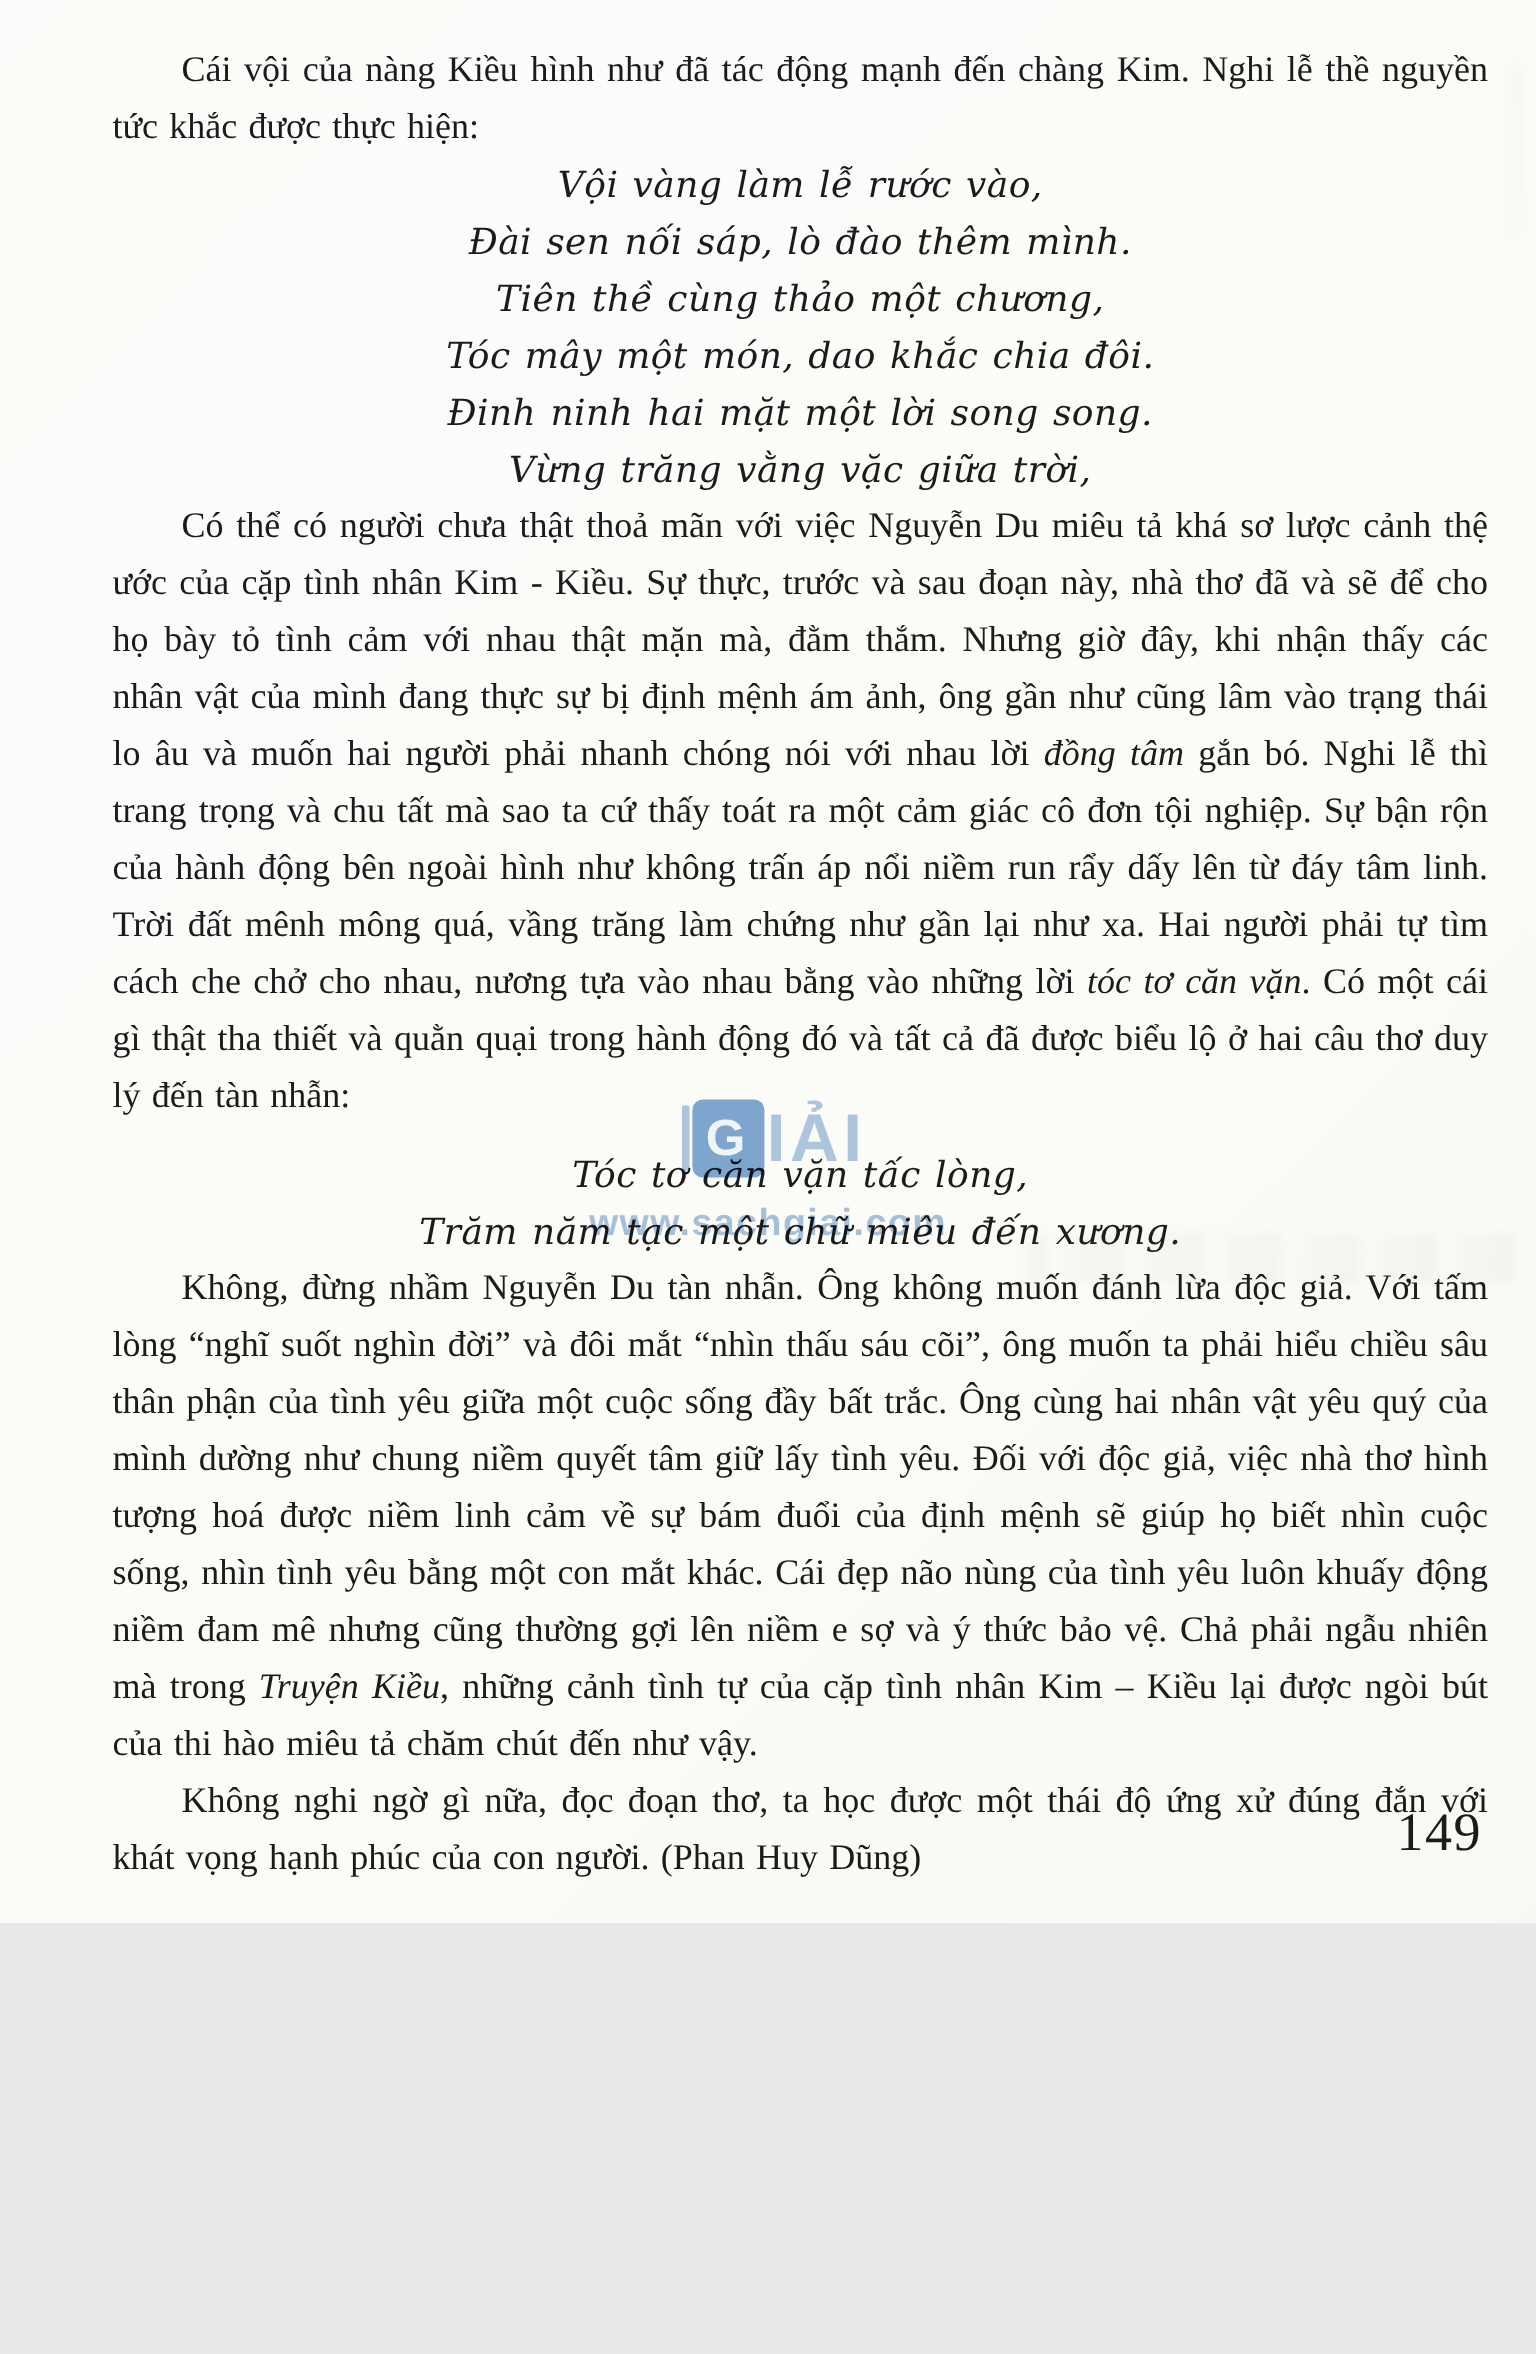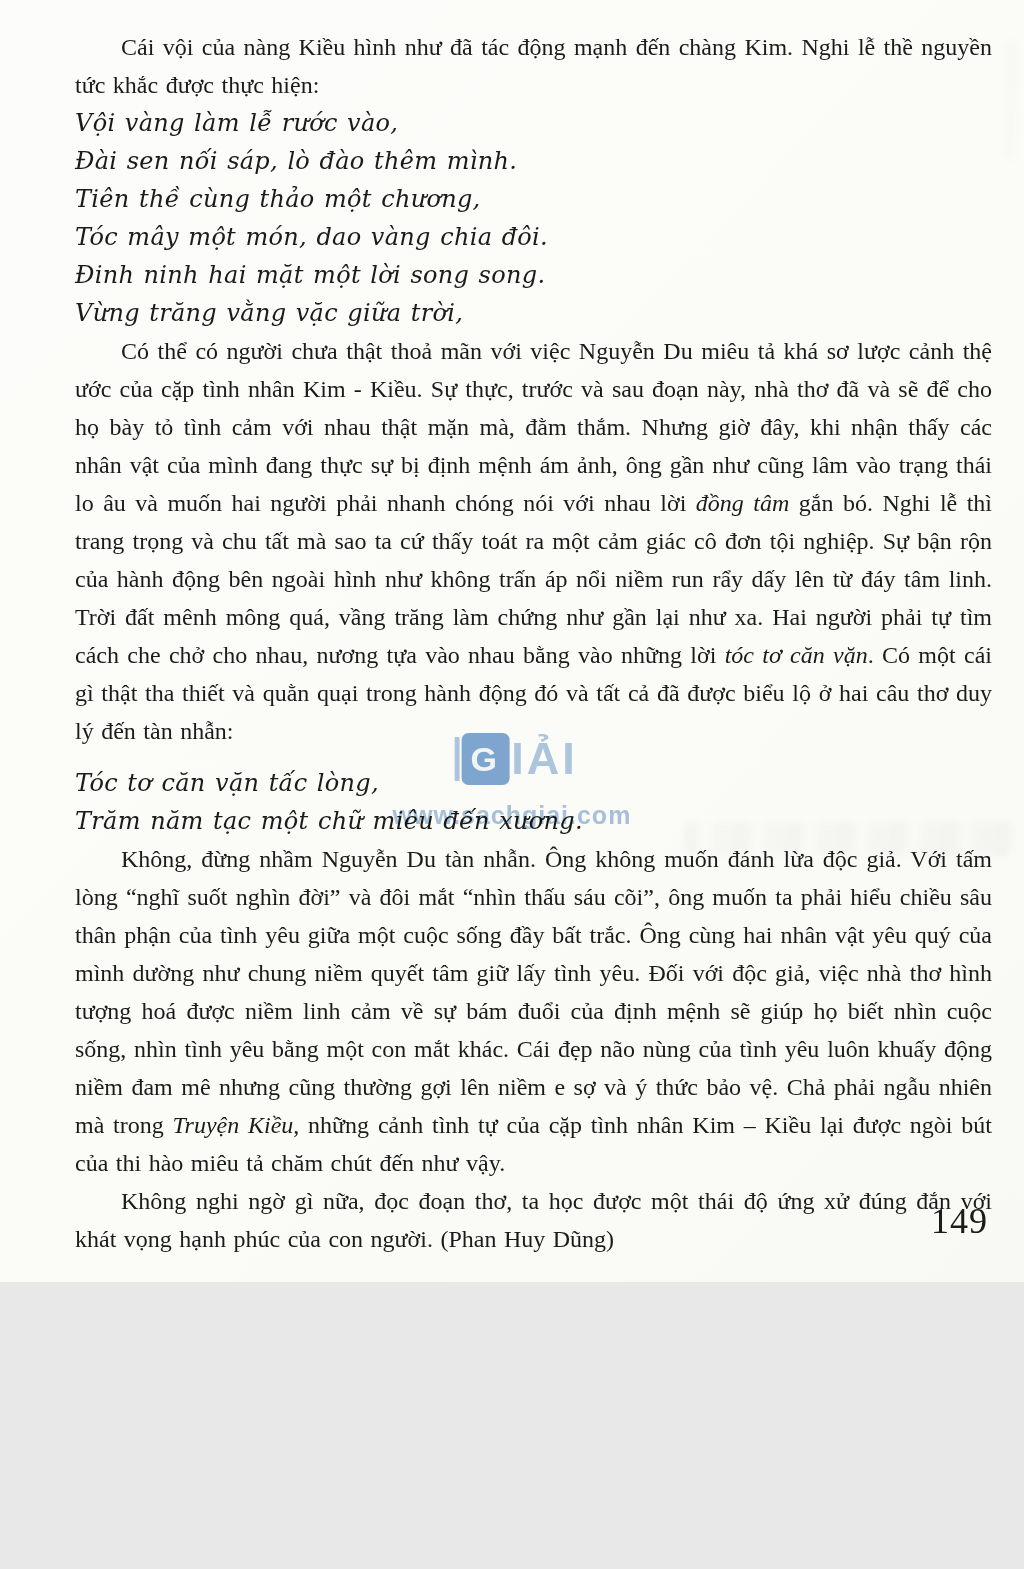--- a/index.html
+++ b/index.html
@@ -19,21 +19,21 @@
     left: 75px;
     width: 917px;
     font-size: 24px;
     line-height: 38px;
     text-align: justify;
     word-spacing: 1.5px;
   }
   .para { text-indent: 46px; }
   .para em { font-style: italic; }
   .verse {
-    text-align: left;
+    text-align: center;
     font-style: italic;
     font-family: "DejaVu Serif", serif;
     letter-spacing: 0.3px;
   }
   .verse .verse-line { line-height: 38px; }
   .verse-2 { margin-top: 14px; }
   .watermark {
     position: absolute;
     top: 733px;
     left: 50%;
@@ -125,21 +125,21 @@
 <div class="page">
 
   <div class="body-text">
 
     <p class="para">Cái vội của nàng Kiều hình như đã tác động mạnh đến chàng Kim. Nghi lễ thề nguyền tức khắc được thực hiện:</p>
 
     <div class="verse verse-1">
       <div class="verse-line">Vội vàng làm lễ rước vào,</div>
       <div class="verse-line">Đài sen nối sáp, lò đào thêm mình.</div>
       <div class="verse-line">Tiên thề cùng thảo một chương,</div>
-      <div class="verse-line">Tóc mây một món, dao vàng chia đôi.</div>
+      <div class="verse-line">Tóc mây một món, dao khắc chia đôi.</div>
       <div class="verse-line">Đinh ninh hai mặt một lời song song.</div>
       <div class="verse-line">Vừng trăng vằng vặc giữa trời,</div>
     </div>
 
     <p class="para">
       <span>Có thể có người chưa thật thoả mãn với việc Nguyễn Du miêu tả khá sơ lược cảnh thệ ước của cặp tình nhân Kim - Kiều. Sự thực, trước và sau đoạn này, nhà thơ đã và sẽ để cho họ bày tỏ tình cảm với nhau thật mặn mà, đằm thắm. Nhưng giờ đây, khi nhận thấy các nhân vật của mình đang thực sự bị định mệnh ám ảnh, ông gần như cũng lâm vào trạng thái lo âu và muốn hai người phải nhanh chóng nói với nhau lời </span><em>đồng tâm</em><span> gắn bó. Nghi lễ thì trang trọng và chu tất mà sao ta cứ thấy toát ra một cảm giác cô đơn tội nghiệp. Sự bận rộn của hành động bên ngoài hình như không trấn áp nổi niềm run rẩy dấy lên từ đáy tâm linh. Trời đất mênh mông quá, vầng trăng làm chứng như gần lại như xa. Hai người phải tự tìm cách che chở cho nhau, nương tựa vào nhau bằng vào những lời </span><em>tóc tơ căn vặn</em><span>. Có một cái gì thật tha thiết và quằn quại trong hành động đó và tất cả đã được biểu lộ ở hai câu thơ duy lý đến tàn nhẫn:</span>
     </p>
 
     <div class="verse verse-2">
       <div class="verse-line">Tóc tơ căn vặn tấc lòng,</div>

